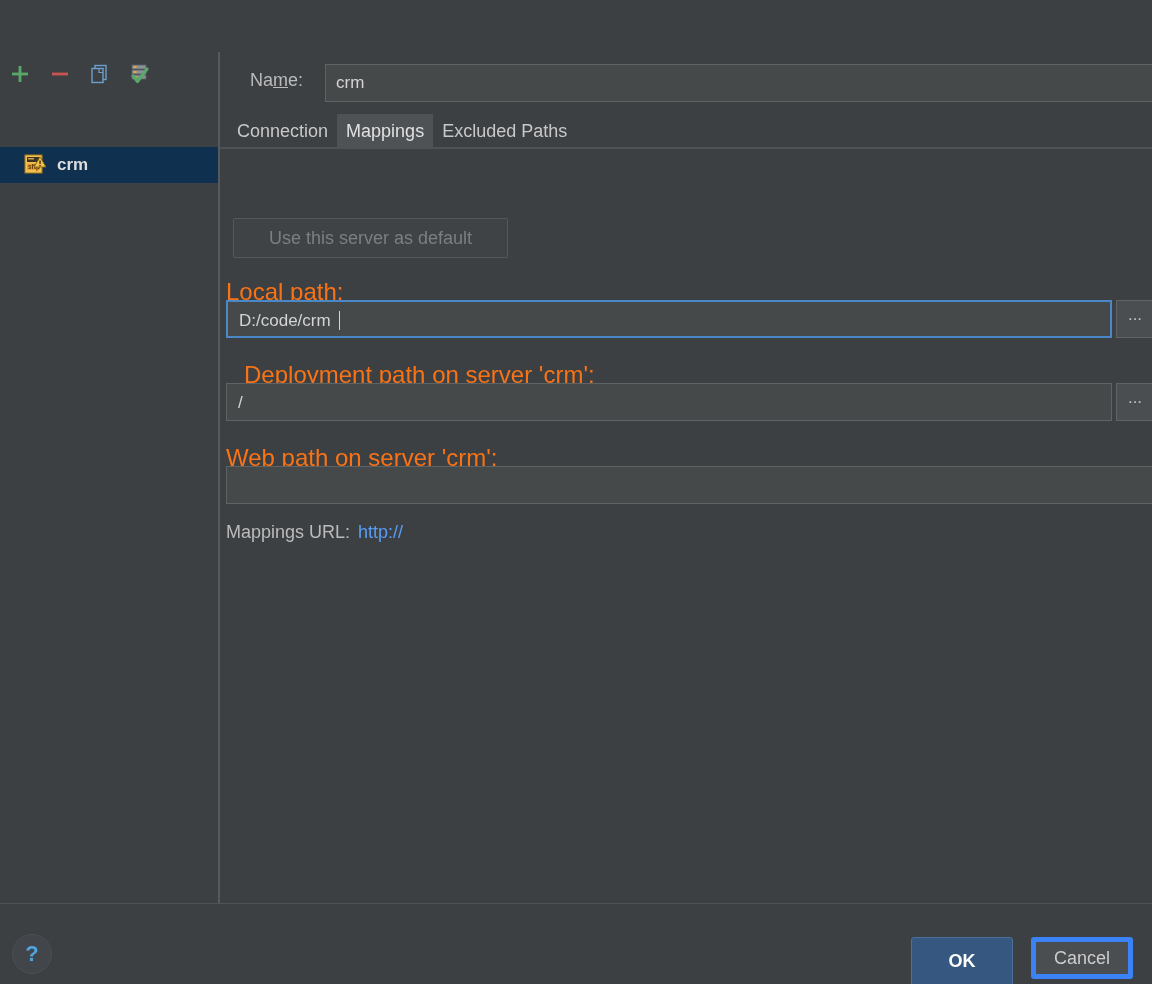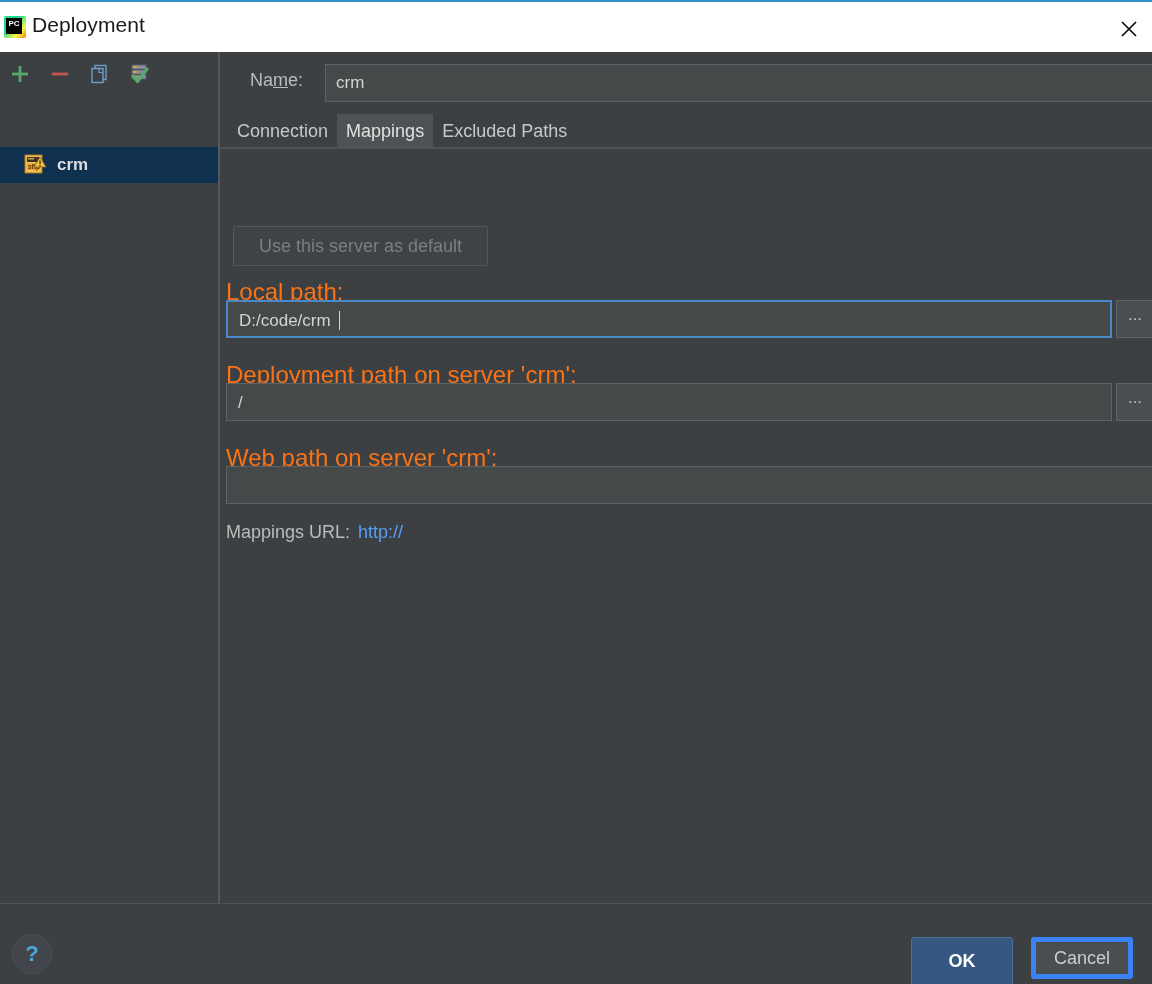--- a/index.html
+++ b/index.html
@@ -252,22 +252,22 @@
   }
   .btn.disabled {
     color: #7b7f81;
     background: #3f4345;
     border-color: #53585a;
     cursor: default;
   }
   .use-default-btn {
     position: absolute;
     left: 13px;
-    top: 77px;
-    width: 255px;
+    top: 69px;
+    width: 275px;
     height: 40px;
   }
   .field-label {
     position: absolute;
     font-size: 24px;
     color: #f97316;
     font-family: "Liberation Sans", sans-serif;
     white-space: nowrap;
   }
   .text-field {
@@ -301,21 +301,21 @@
     cursor: pointer;
     font-family: "Liberation Sans", sans-serif;
     line-height: 8px;
     padding-bottom: 8px;
   }
 
   .lbl-local   { left: 6px; top: 129px; }
   .fld-local   { left: 6px; top: 151px; width: 886px; }
   .btn-local   { left: 896px; top: 151px; }
 
-  .lbl-deploy  { left: 6px; top: 212px; }
+  .lbl-deploy  { left: 24px; top: 212px; }
   .fld-deploy  { left: 6px; top: 234px; width: 886px; }
   .btn-deploy  { left: 896px; top: 234px; }
 
   .lbl-web     { left: 6px; top: 295px; }
   .fld-web     { left: 6px; top: 317px; width: 940px; }
 
   .url-row {
     position: absolute;
     left: 6px;
     top: 373px;
@@ -429,32 +429,20 @@
     color: #d4d4d4;
     font-family: "Liberation Sans", sans-serif;
     pointer-events: none;
   }
 </style>
 </head>
 <body>
 
 <div id="app">
 
-  <div class="titlebar">
-    <div class="pc-logo">
-      <div class="pcbox">PC</div>
-    </div>
-    <div class="title-text">Deployment</div>
-    <div class="close-btn">
-      <svg width="20" height="20" viewBox="0 0 20 20">
-        <line x1="3" y1="3" x2="17" y2="17" stroke="#111" stroke-width="1.7"></line>
-        <line x1="17" y1="3" x2="3" y2="17" stroke="#111" stroke-width="1.7"></line>
-      </svg>
-    </div>
-  </div>
 
   <div class="dialog-body">
 
     <div class="sidebar">
       <div class="side-toolbar">
 
         <div class="tb-btn">
           <svg width="20" height="20" viewBox="0 0 20 20">
             <rect x="8.6" y="2" width="2.8" height="16" fill="#59a869"></rect>
             <rect x="2" y="8.6" width="16" height="2.8" fill="#59a869"></rect>

